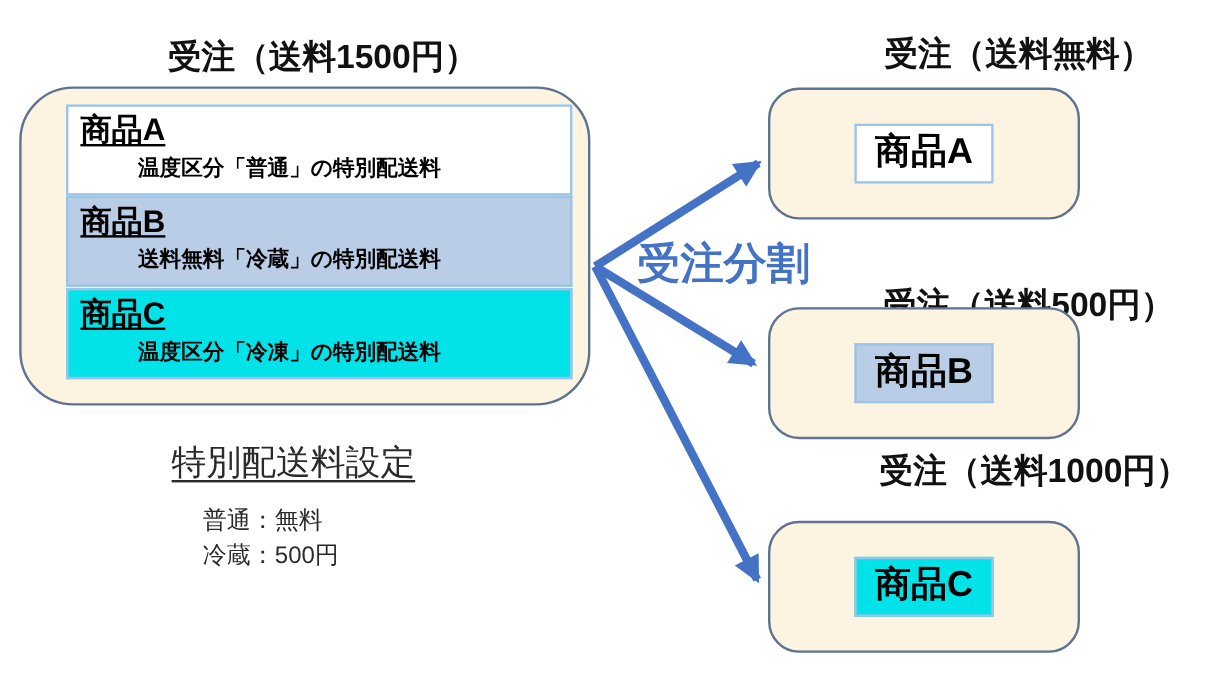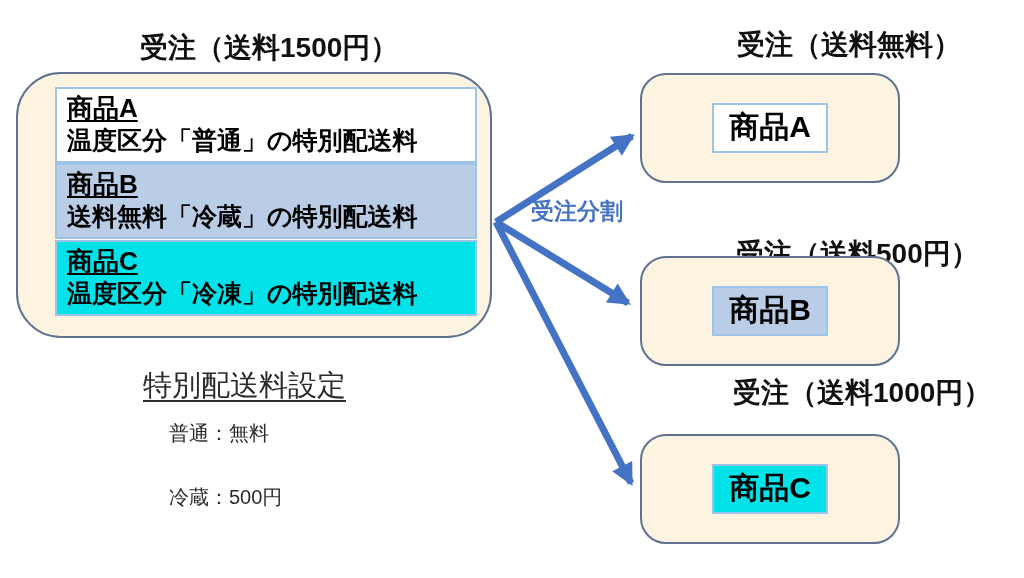--- a/index.html
+++ b/index.html
@@ -45,47 +45,47 @@
     padding: 3px 10px 0 10px;
     box-sizing: content-box;
     font-weight: 700;
     line-height: 32px;
     white-space: nowrap;
   }
   .prow-a { top: 87px; background: #ffffff; }
   .prow-b { top: 163px; background: var(--light-blue-fill); }
   .prow-c { top: 240px; background: var(--cyan-fill); }
   .pname { font-size: 26px; text-decoration: underline; text-underline-offset: 3px; }
-  .pdesc { font-size: 25px; }
+  .pdesc { font-size: 18px; margin-left: 48px; }
 
   
   .fee-title {
     left: 143px; top: 366px;
     font-size: 29px;
     font-weight: 400;
     color: #2b2b2b;
     text-decoration: underline;
     text-underline-offset: 5px;
     white-space: nowrap;
   }
   .fee-row {
     left: 169px;
     font-size: 20px;
     font-weight: 400;
     color: #2b2b2b;
     white-space: nowrap;
   }
   .fee-0 { top: 420px; }
-  .fee-1 { top: 484px; text-align: right; }
+  .fee-1 { top: 449px; text-align: right; }
   .fee-2 { top: 513px; }
 
   
   .split-label {
     left: 531px; top: 196px;
-    font-size: 23px;
+    font-size: 36px;
     font-weight: 700;
     color: var(--accent-blue);
     white-space: nowrap;
   }
 
   
   .split-box {
     left: 640px;
     width: 256px; height: 106px;
     background: var(--cream-fill);

